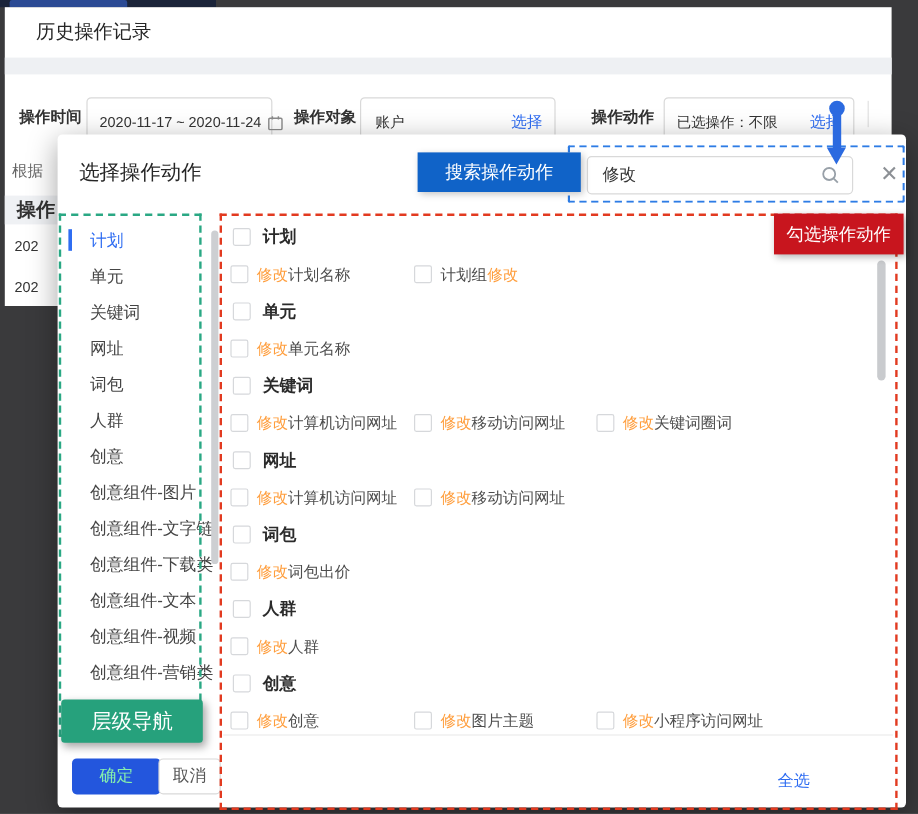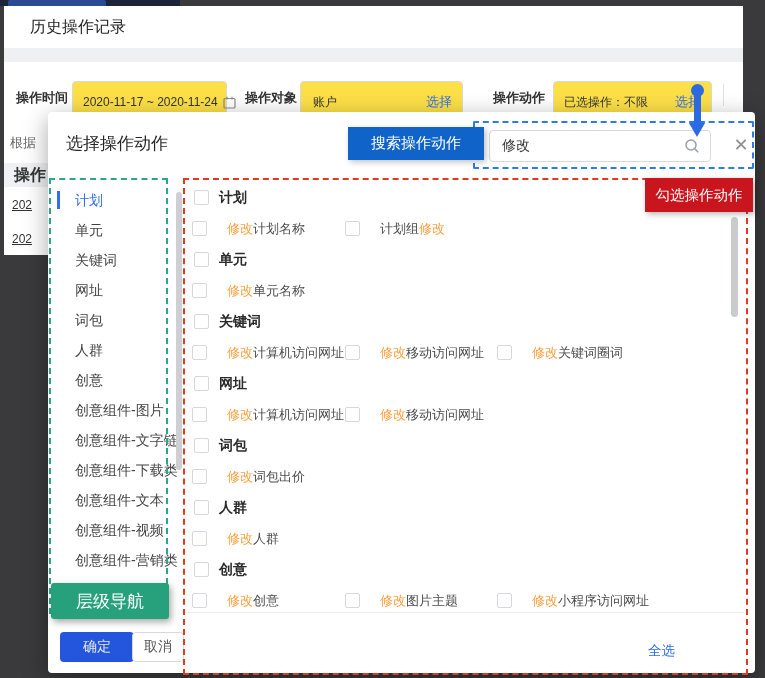--- a/index.html
+++ b/index.html
@@ -9,28 +9,28 @@
 
   
   .topbar{left:0;top:0;width:180px;height:6px;background:#1b2439;}
   .top-tab{left:8px;top:0;width:98px;height:6px;background:#2b4a94;border-radius:2px 2px 0 0;overflow:hidden;}
 
   
   .page{left:4px;top:6px;width:739px;height:249px;background:#ffffff;}
   .page-title{left:30px;top:17px;font-size:16px;font-weight:500;color:#262626;white-space:nowrap;}
   .gray-band{left:4px;top:48px;width:739px;height:14px;background:#eef0f3;}
   .flabel{top:89px;font-size:13px;font-weight:600;color:#333;white-space:nowrap;}
-  .fbox{top:81px;height:42px;background:#fde047;border:1px solid #d9d9d9;border-radius:4px;display:flex;align-items:center;}
+  .fbox{top:81px;height:42px;background:#ffffff;border:1px solid #d9d9d9;border-radius:4px;display:flex;align-items:center;}
   .fbox .val{font-size:12px;color:#333;white-space:nowrap;}
   .flink{color:#2f6df2;font-size:13px;cursor:pointer;white-space:nowrap;}
   .fdivider{left:723px;top:84px;width:1px;height:22px;background:#e1e1e1;}
   .hint-text{left:10px;top:134px;width:38px;overflow:hidden;font-size:13px;color:#666;white-space:nowrap;}
   .bg-cell{left:4px;top:163px;width:44px;height:24px;background:#eff1f4;display:flex;align-items:center;overflow:hidden;}
   .bg-cell span{font-size:16px;color:#333;font-weight:600;margin-left:10px;white-space:nowrap;}
-  .bg-row{left:12px;width:36px;overflow:hidden;font-size:12px;color:#333;white-space:nowrap;text-decoration:underline;}
+  .bg-row{left:12px;width:36px;overflow:hidden;font-size:12px;color:#333;white-space:nowrap;}
 
   
   .modal{left:48px;top:112px;width:707px;height:561px;background:#fff;border-radius:4px;
          box-shadow:0 6px 24px rgba(0,0,0,.35);}
   .modal-title{left:66px;top:132px;font-size:17px;font-weight:500;color:#262626;white-space:nowrap;text-align:right;}
   .search-box{left:489px;top:130px;width:222px;height:32px;border:1px solid #d9d9d9;border-radius:4px;
               background:#fff;display:flex;align-items:center;padding:0 10px 0 12px;}
   .search-box .sval{flex:1;font-size:14px;color:#333;}
   .close-x{left:730px;top:133px;width:22px;height:24px;font-size:18px;color:#8c9095;
            display:flex;align-items:center;justify-content:center;cursor:pointer;}
@@ -44,26 +44,26 @@
   .nav-scrollbar{left:176px;top:192px;width:6px;height:278px;background:#cdcfd2;border-radius:3px;}
 
   
   .content{left:186px;top:182px;width:558px;height:430px;overflow:hidden;}
   .content-bottom-line{left:186px;top:612px;width:558px;height:1px;background:#ebebeb;}
   .grow{position:relative;height:31px;}
   .cb{width:15px;height:15px;border:1px solid #d6d8db;border-radius:2px;background:#fff;flex:0 0 15px;}
   .ghead{display:flex;align-items:center;padding-left:8px;}
   .ghead .glabel{margin-left:10px;font-size:14px;font-weight:700;color:#2b2b2b;white-space:nowrap;}
   .gitem{position:absolute;top:0;height:31px;display:flex;align-items:center;}
-  .gitem .ilabel{margin-left:20px;font-size:13px;color:#4d4d4d;white-space:nowrap;}
+  .gitem .ilabel{margin-left:7px;font-size:13px;color:#4d4d4d;white-space:nowrap;}
   .gitem .hl{color:#ff9e3d;}
   .content-scrollbar{left:731px;top:217px;width:7px;height:100px;background:#c9cbce;border-radius:4px;}
 
   
-  .btn-confirm{left:60px;top:632px;width:74px;height:30px;background:#2356dd;border-radius:4px;color:#e5e5e5;
+  .btn-confirm{left:60px;top:632px;width:74px;height:30px;background:#2356dd;border-radius:4px;color:#86efac;
                font-size:14px;display:flex;align-items:center;justify-content:center;cursor:pointer;}
   .btn-cancel{left:132px;top:632px;width:52px;height:30px;background:#fff;border:1px solid #d9d9d9;border-radius:4px;
               color:#555;font-size:14px;display:flex;align-items:center;justify-content:center;cursor:pointer;}
   .link-selectall{left:648px;top:642px;font-size:13.5px;color:#2f6df2;cursor:pointer;white-space:nowrap;}
   .link-clear{left:692px;top:642px;font-size:13.5px;color:#2f6df2;cursor:pointer;white-space:nowrap;margin-top:34px;}
 
   
   .dash{pointer-events:none;}
   .dash-blue{left:473px;top:121px;width:281px;height:48px;border:2px dashed #2d7ce5;border-radius:2px;}
   .dash-red{left:183px;top:178px;width:565px;height:497px;border:2px dashed #e23a20;}

